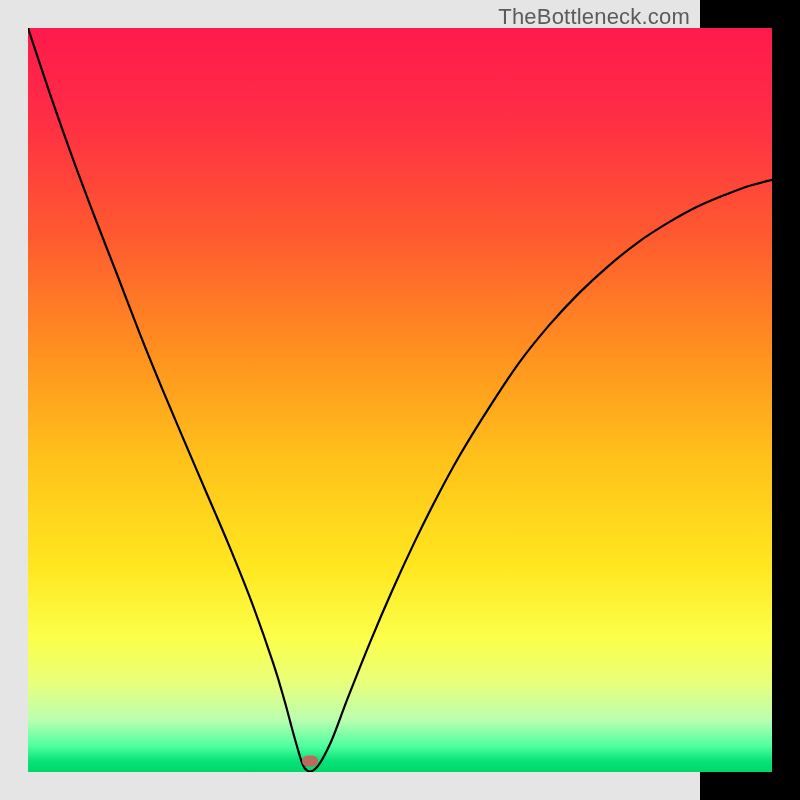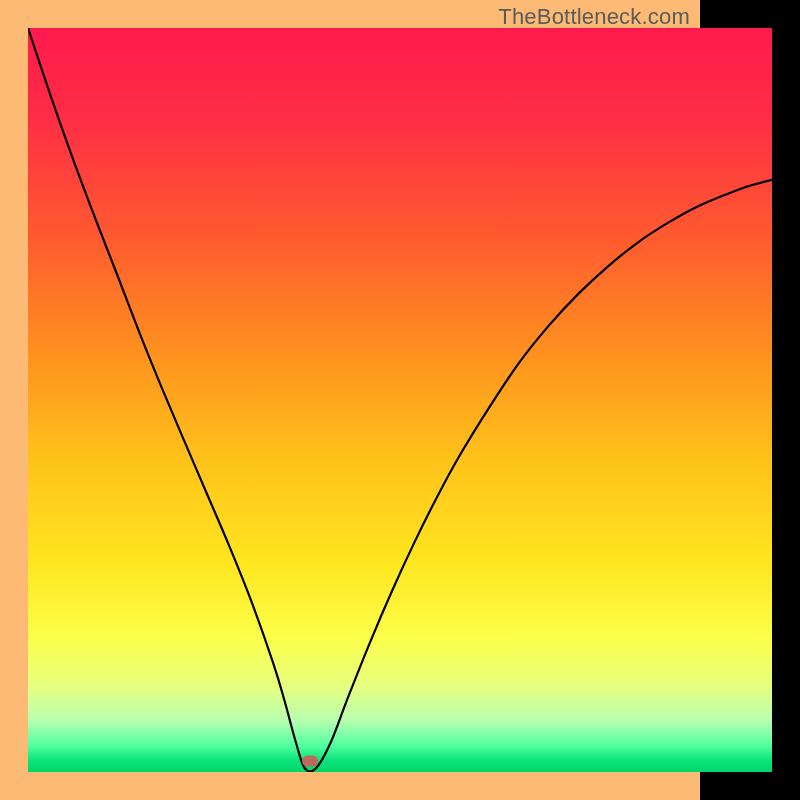--- a/index.html
+++ b/index.html
@@ -10,21 +10,21 @@
     overflow: hidden;
     background: #000;
     font-family: Arial, Helvetica, sans-serif;
   }
   .frame {
     position: absolute;
     top: 0;
     left: 0;
     width: 700px;
     height: 800px;
-    background: #fdba74;
+    background: #e5e5e5;
   }
   .plot {
     position: absolute;
     top: 28px;
     left: 28px;
     width: 744px;
     height: 744px;
     overflow: hidden;
   }
   .watermark {

